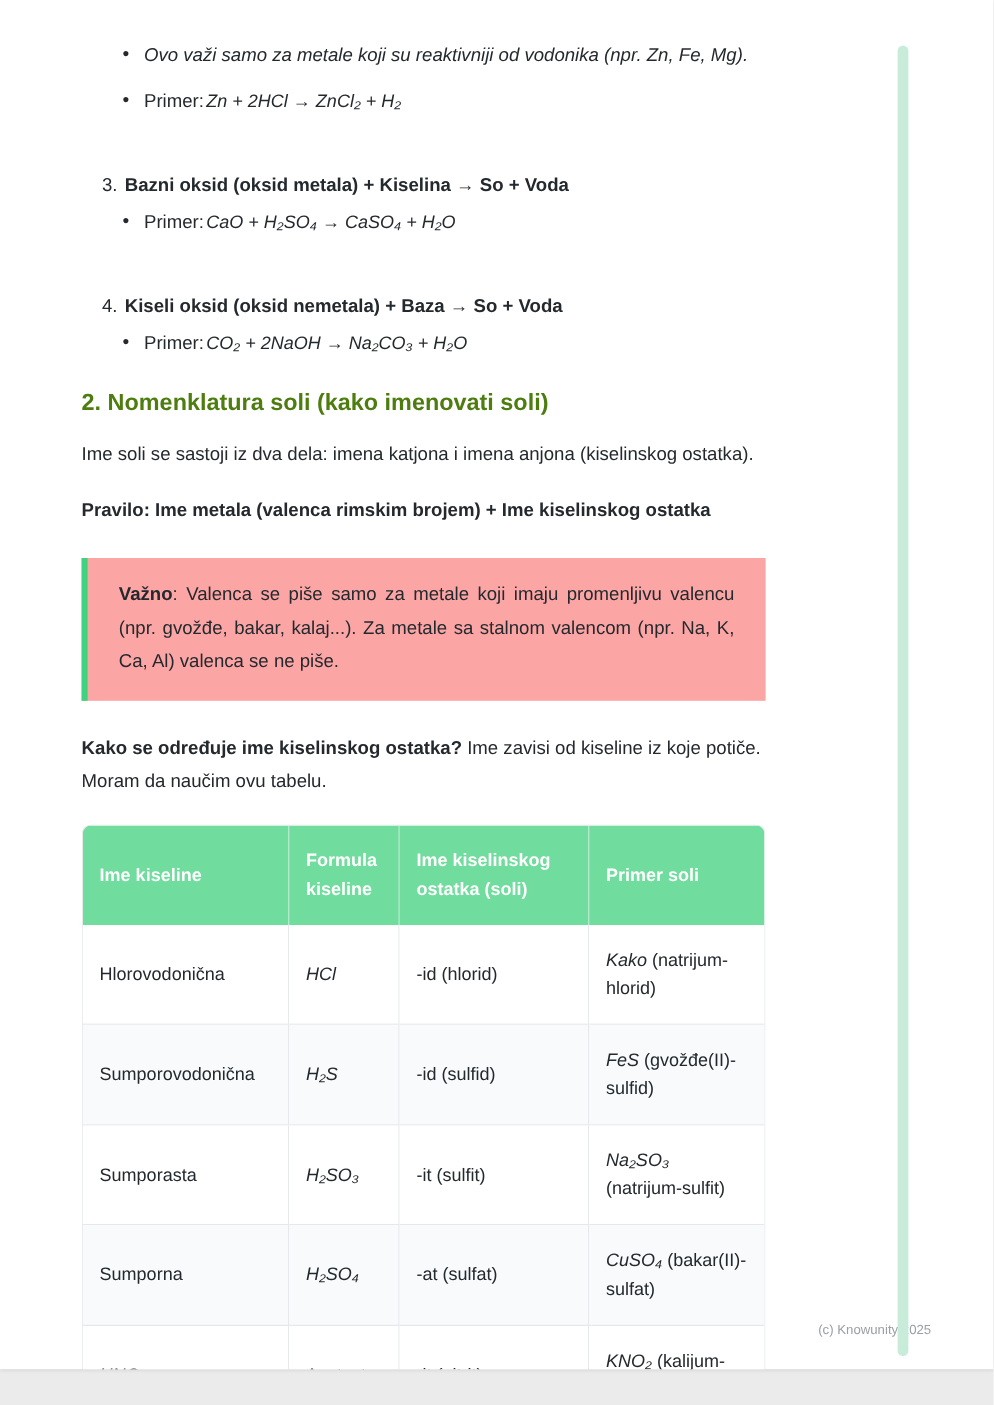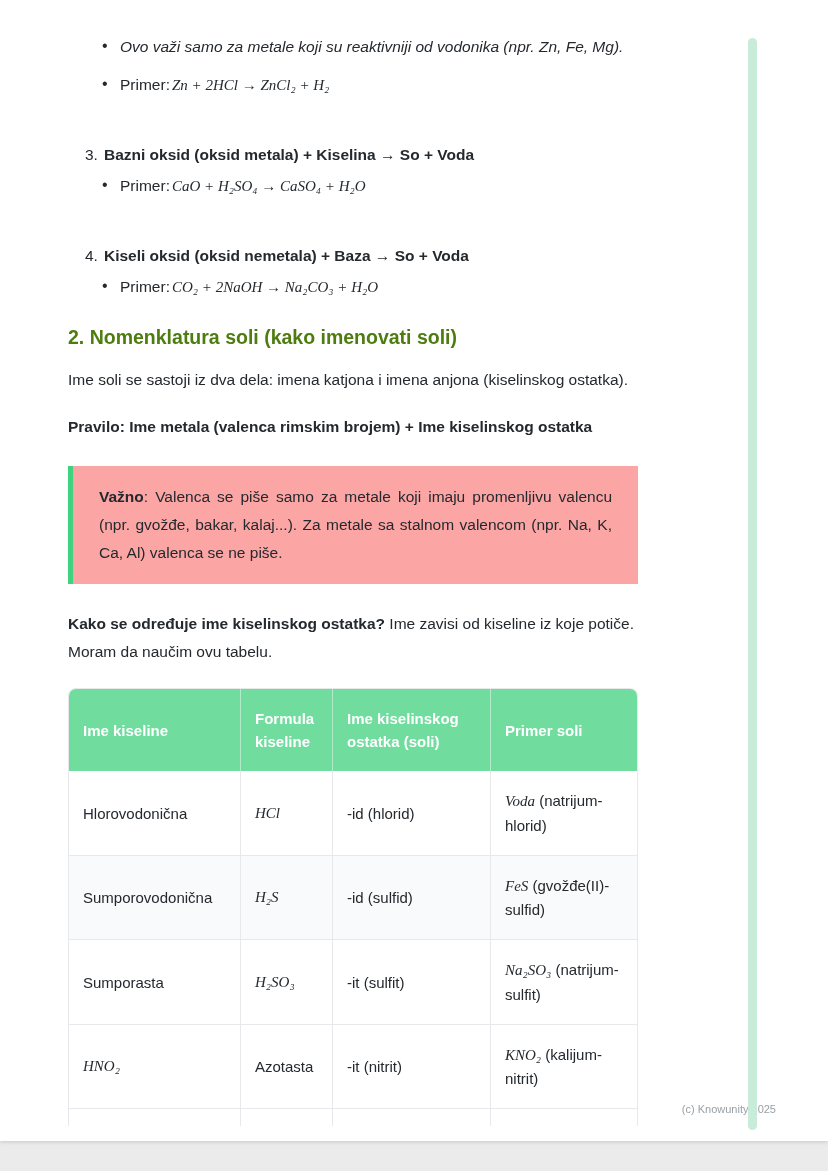--- a/index.html
+++ b/index.html
@@ -23,21 +23,21 @@
     position: absolute; left: 68px; top: 34px; width: 570px;
     font-size: 15.5px; line-height: 1.68;
   }
 
   
   ul.bullets { list-style: none; margin: 0; padding: 0; }
   ul.bullets li { position: relative; padding-left: 52px; margin-bottom: 12px; }
   ul.bullets li::before { content: "•"; position: absolute; left: 34px; top: -1px; font-size: 16px; }
   .note-italic { font-style: italic; white-space: nowrap; }
   .chem, .math-inline {
-    font-family: Liberation Serif, serif;
+    font-family: Liberation Sans, sans-serif;
     font-style: italic; font-size: 15px;
   }
   .math-inline { margin-left: 2px; }
 
   
   .numbered-item { margin-top: 8px; }
   .numbered-item + .numbered-item { margin-top: 12px; }
   .item-head { padding-left: 17px; margin-top: 44px; }
   .item-head .num { font-weight: 400; margin-right: 6px; }
   .item-head .title { font-weight: 700; }
@@ -180,21 +180,21 @@
         <div class="cell">
             <span>Hlorovodonična</span>
           </div>
         <div class="cell">
             <span class="chem">HCl</span>
           </div>
         <div class="cell">
             <div class="wrap"><strong>-id</strong><span> (hlorid)</span></div>
           </div>
         <div class="cell last">
-            <div class="wrap"><span class="chem">Voda</span><span> (natrijum-hlorid)</span></div>
+            <div class="wrap"><span class="chem">Kako</span><span> (natrijum-hlorid)</span></div>
           </div>
       </div>
 
       <div class="trow alt">
         <div class="cell">
             <span>Sumporovodonična</span>
           </div>
         <div class="cell">
             <span class="chem">H₂S</span>
           </div>
@@ -214,20 +214,34 @@
             <span class="chem">H₂SO₃</span>
           </div>
         <div class="cell">
             <div class="wrap"><strong>-it</strong><span> (sulfit)</span></div>
           </div>
         <div class="cell last">
             <div class="wrap"><span class="chem">Na₂SO₃</span><span> (natrijum-sulfit)</span></div>
           </div>
       </div>
 
+      <div class="trow alt">
+        <div class="cell">
+            <span>Sumporna</span>
+          </div>
+        <div class="cell">
+            <span class="chem">H₂SO₄</span>
+          </div>
+        <div class="cell">
+            <div class="wrap"><strong>-at</strong><span> (sulfat)</span></div>
+          </div>
+        <div class="cell last">
+            <div class="wrap"><span class="chem">CuSO₄</span><span> (bakar(II)-sulfat)</span></div>
+          </div>
+      </div>
 
       <div class="trow">
         <div class="cell">
             <span class="chem">HNO₂</span>
           </div>
         <div class="cell">
             <span>Azotasta</span>
           </div>
         <div class="cell">
             <div class="wrap"><strong>-it</strong><span> (nitrit)</span></div>

